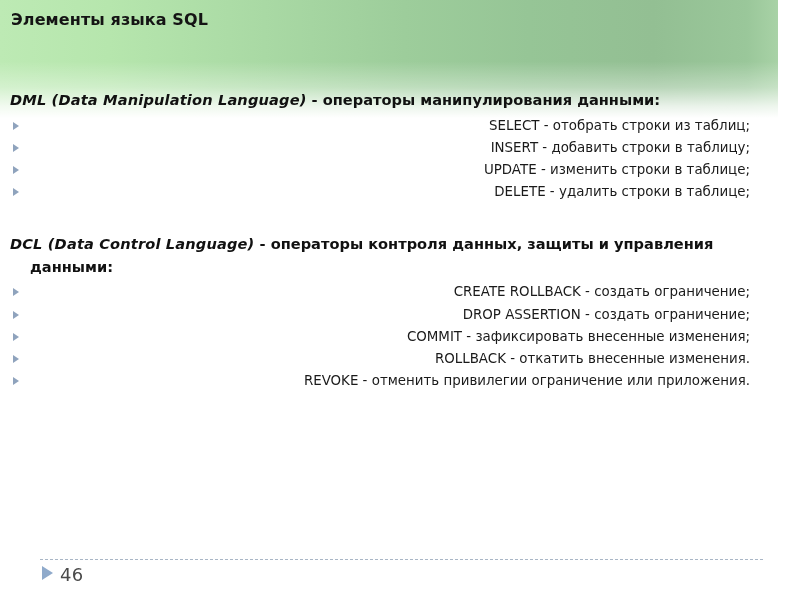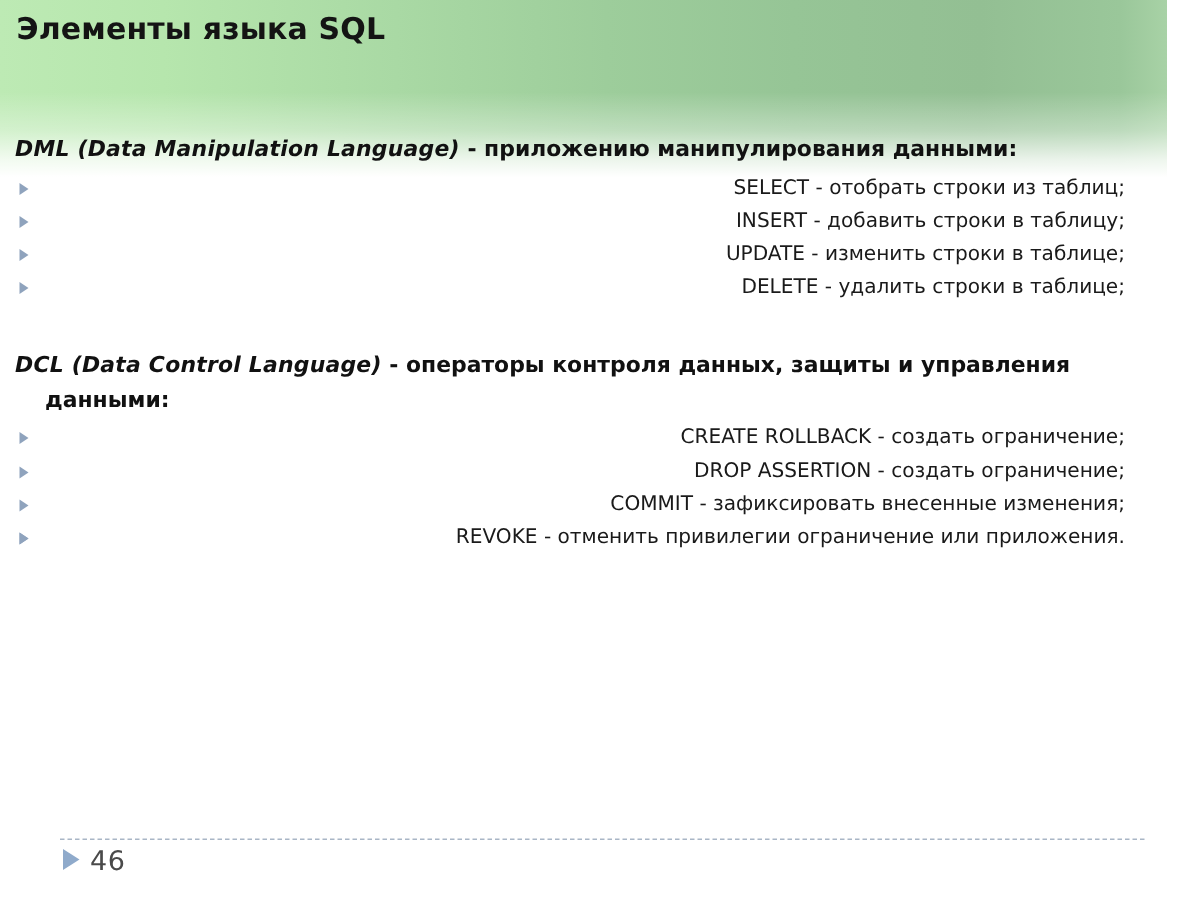--- a/index.html
+++ b/index.html
@@ -48,21 +48,21 @@
   
   #title-block {
     position: absolute;
     left: 11px;
     top: 9px;
     width: 750px;
   }
   .title-line {
     font-family: "DejaVu Sans", sans-serif;
     font-weight: bold;
-    font-size: 20px;
+    font-size: 16px;
     line-height: 21px;
     color: #141414;
     letter-spacing: 0.1px;
     white-space: nowrap;
   }
   .title-line.indent {
     padding-left: 20px;
   }
   
   #content {
@@ -165,21 +165,21 @@
     <div class="title-line">Элементы языка SQL</div>
   </div>
 
   <div id="content">
 
     <div class="gap-dml-top"></div>
 
     <div class="section">
       <p class="section-heading">
         <span class="hang">
-          <span class="acronym">DML (Data Manipulation Language)</span><span> - приложению манипулирования данными:</span>
+          <span class="acronym">DML (Data Manipulation Language)</span><span> - операторы манипулирования данными:</span>
         </span>
       </p>
       <div class="gap-list"></div>
       <ul class="bullets">
         <li><span class="tri"></span><span>SELECT - отобрать строки из таблиц;</span></li>
         <li><span class="tri"></span><span>INSERT - добавить строки в таблицу;</span></li>
         <li><span class="tri"></span><span>UPDATE - изменить строки в таблице;</span></li>
         <li><span class="tri"></span><span>DELETE - удалить строки в таблице;</span></li>
       </ul>
     </div>
@@ -190,21 +190,21 @@
       <p class="section-heading">
         <span class="hang">
           <span class="acronym">DCL (Data Control Language)</span><span> - операторы контроля данных, защиты и управления данными:</span>
         </span>
       </p>
       <div class="gap-list"></div>
       <ul class="bullets">
         <li><span class="tri"></span><span>CREATE ROLLBACK - создать ограничение;</span></li>
         <li><span class="tri"></span><span>DROP ASSERTION - создать ограничение;</span></li>
         <li><span class="tri"></span><span>COMMIT - зафиксировать внесенные изменения;</span></li>
-        <li><span class="tri"></span></li>
+        <li><span class="tri"></span><span>ROLLBACK - откатить внесенные изменения.</span></li>
         <li><span class="tri"></span><span>REVOKE - отменить привилегии ограничение или приложения.</span></li>
       </ul>
     </div>
 
   </div>
 
   <div id="footer-rule"></div>
   <div id="footer-marker"></div>
   <div id="page-number">46</div>
 

